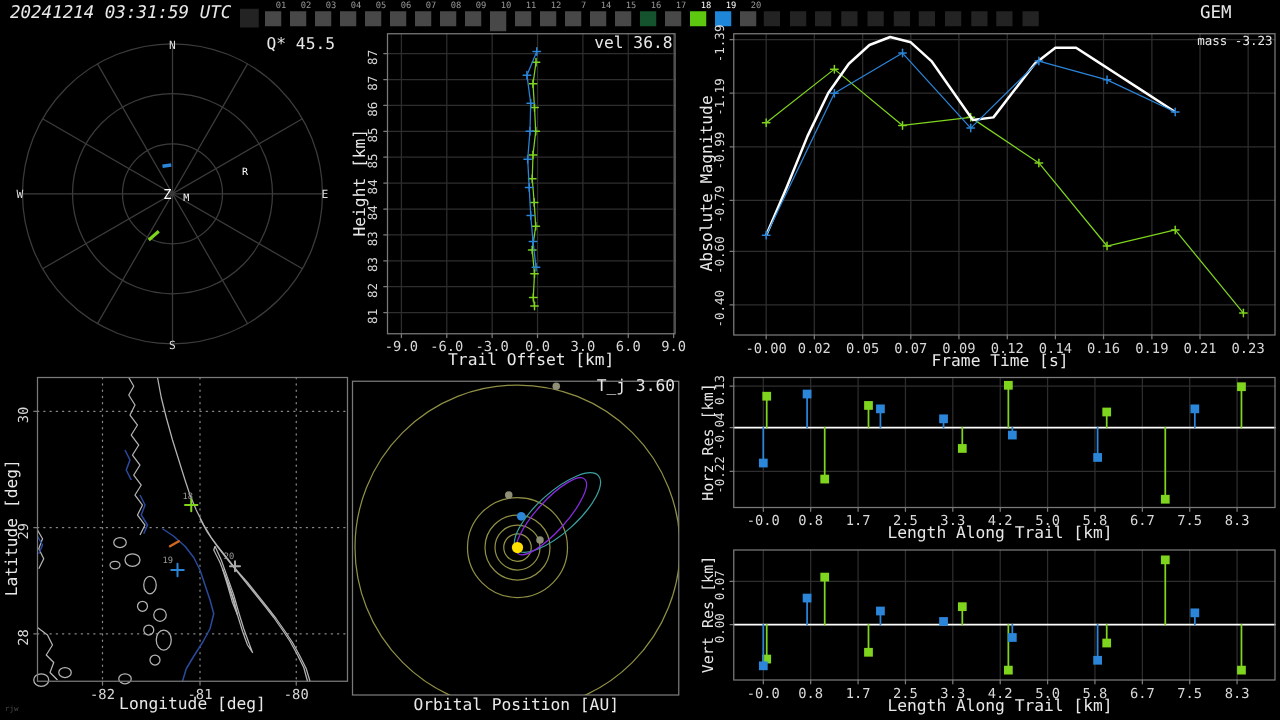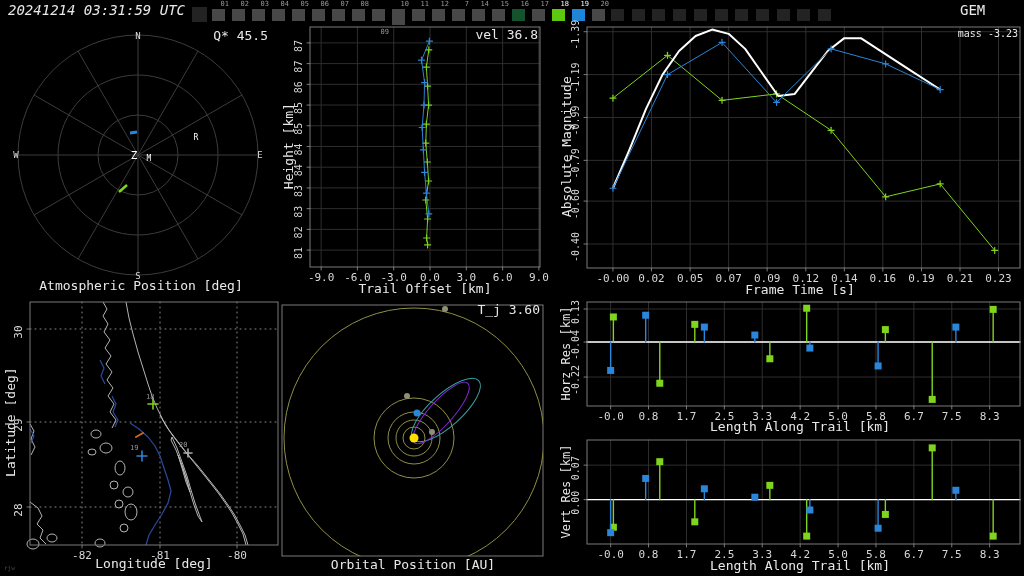--- a/index.html
+++ b/index.html
@@ -41,21 +41,21 @@
       <div class="fbox" style="left: 122px; top: 9px; width: 13px; height: 12px; background: rgb(72, 72, 72);">
         <span class="fnum" style="right: -4px; top: -8px; color: rgb(153, 153, 153);">06</span>
       </div>
       <div class="fbox" style="left: 142px; top: 9px; width: 13px; height: 12px; background: rgb(72, 72, 72);">
         <span class="fnum" style="right: -4px; top: -8px; color: rgb(153, 153, 153);">07</span>
       </div>
       <div class="fbox" style="left: 162px; top: 9px; width: 13px; height: 12px; background: rgb(72, 72, 72);">
         <span class="fnum" style="right: -4px; top: -8px; color: rgb(153, 153, 153);">08</span>
       </div>
       <div class="fbox" style="left: 182px; top: 9px; width: 13px; height: 12px; background: rgb(72, 72, 72);">
-        <span class="fnum" style="right: -4px; top: -8px; color: rgb(153, 153, 153); margin-top: 28px;">09</span>
+        <span class="fnum" style="right: -4px; top: -8px; color: rgb(153, 153, 153);">09</span>
       </div>
       <div class="fbox" style="left: 202px; top: 9px; width: 13px; height: 16px; background: rgb(72, 72, 72);">
         <span class="fnum" style="right: -4px; top: -8px; color: rgb(153, 153, 153);">10</span>
       </div>
       <div class="fbox" style="left: 222px; top: 9px; width: 13px; height: 12px; background: rgb(72, 72, 72);">
         <span class="fnum" style="right: -4px; top: -8px; color: rgb(153, 153, 153);">11</span>
       </div>
       <div class="fbox" style="left: 242px; top: 9px; width: 13px; height: 12px; background: rgb(72, 72, 72);">
         <span class="fnum" style="right: -4px; top: -8px; color: rgb(153, 153, 153);">12</span>
       </div>
@@ -525,21 +525,20 @@
           <circle cx="432" cy="432" r="3" fill="#8f8f78"></circle>
           <circle cx="407" cy="396" r="3" fill="#8f8f78"></circle>
           <circle cx="445" cy="309" r="3" fill="#8f8f78"></circle>
           <circle cx="417" cy="413" r="3.5" fill="#2b85d8"></circle>
           <circle cx="414" cy="438" r="4.5" fill="#ffe000"></circle>
         </g>
       </g>
     </svg>
 
   <div class="lbl rgt" style="left:168px;top:29px;width:100px;font-size:13px;">Q* 45.5</div>
-  <div class="lbl ctr" style="left:10px;top:279px;width:262px;font-size:13px;">Atmospheric Position [deg]</div>
 
   <div class="lbl rgt" style="left:402px;top:28px;width:136px;font-size:13px;">vel 36.8</div>
   <div class="lbl ctr rot" style="left:239px;top:139px;width:100px;font-size:13px;">Height [km]</div>
   <div class="lbl ctr" style="left:325px;top:282px;width:200px;font-size:13px;">Trail Offset [km]</div>
 
   <div class="lbl rgt" style="left:818px;top:28px;width:200px;font-size:10px;">mass -3.23</div>
   <div class="lbl ctr rot" style="left:497px;top:140px;width:140px;font-size:13px;">Absolute Magnitude</div>
   <div class="lbl ctr" style="left:700px;top:283px;width:200px;font-size:13px;">Frame Time [s]</div>
 
   <div class="lbl ctr rot" style="left:-44px;top:415px;width:110px;font-size:13px;">Latitude [deg]</div>

